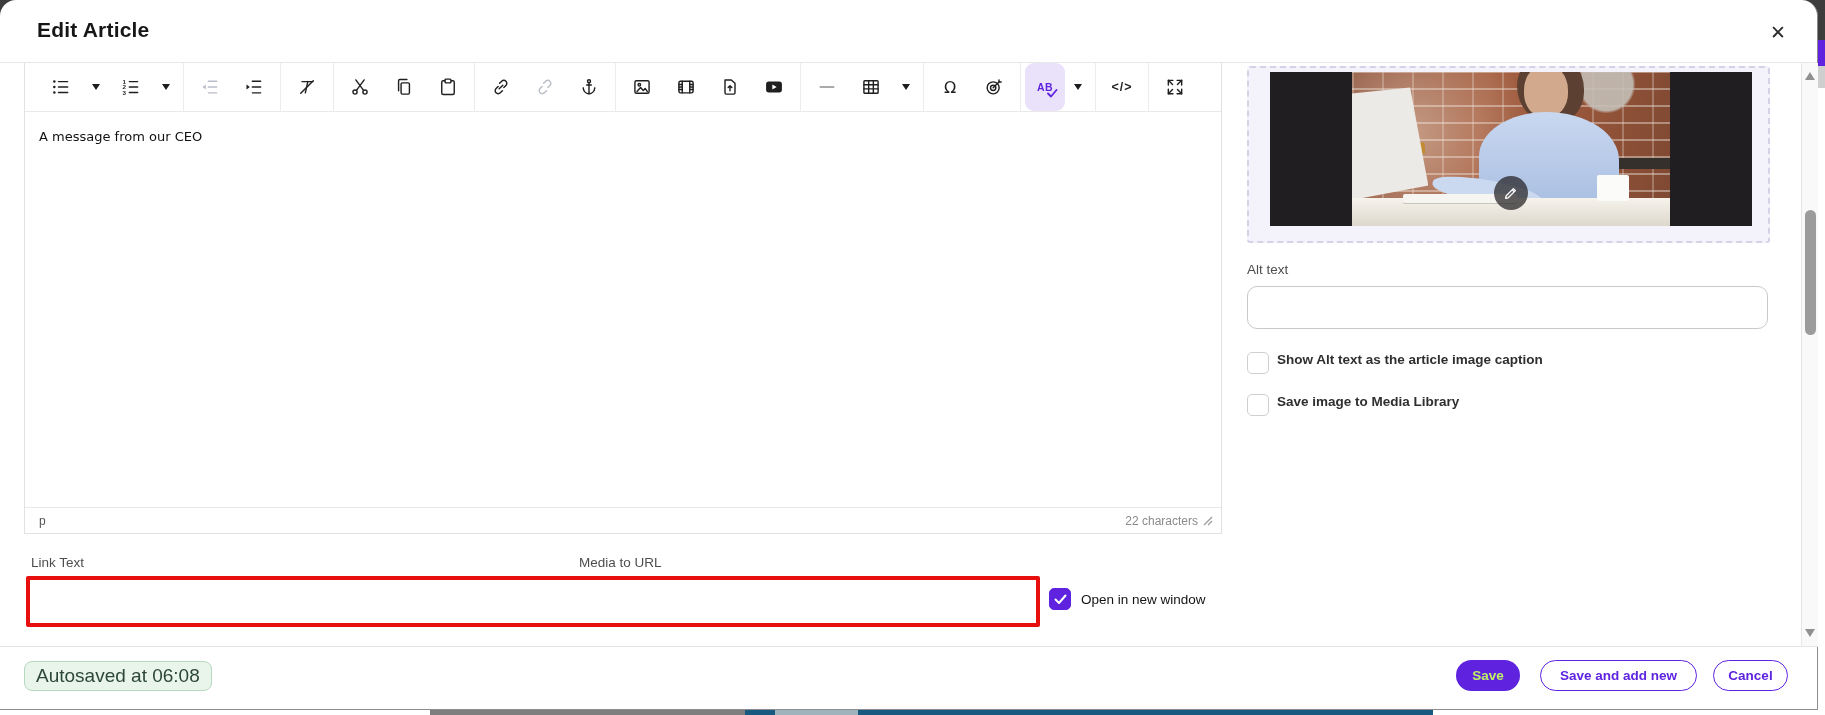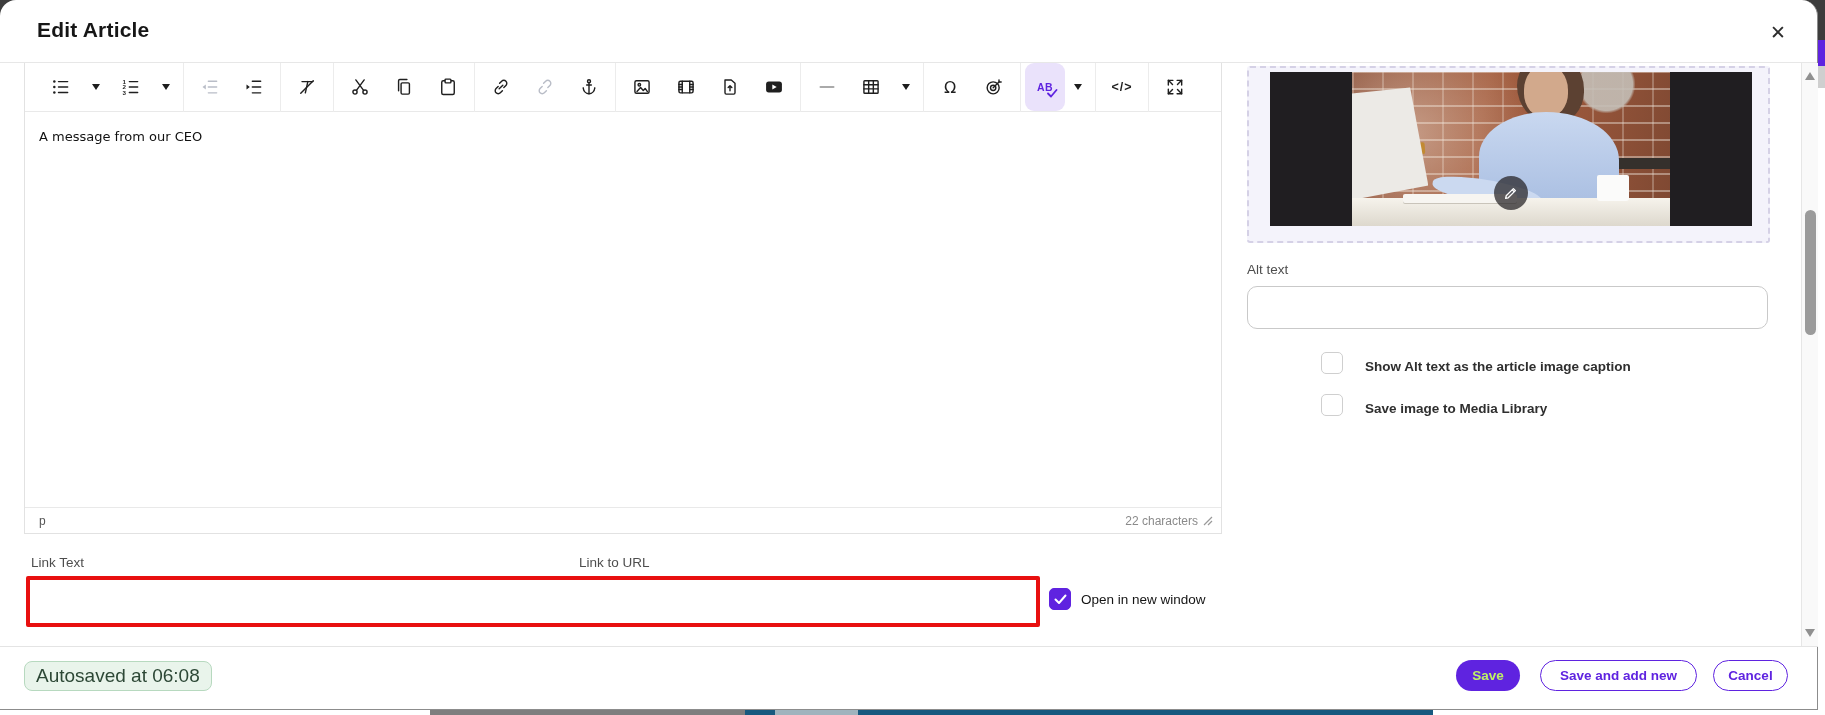--- a/index.html
+++ b/index.html
@@ -88,21 +88,21 @@
   .ph-shirt { position:absolute; left:40%; bottom:14%; width:44%; height:60%; background:linear-gradient(#c9d8f0,#aabfe2); border-radius:48% 52% 18% 18%; }
   .ph-arm { position:absolute; left:25%; bottom:15%; width:35%; height:15%; background:#cbd9f0; border-radius:40% 60% 30% 50%; transform:rotate(8deg); }
   .ph-desk { position:absolute; left:0; bottom:0; width:100%; height:18%; background:linear-gradient(#f6f3ec,#ddd8cd); }
   .ph-keyboard { position:absolute; left:16%; bottom:15%; width:36%; height:6%; background:#f7f5f1; border-radius:2px; box-shadow:0 1px 0 #c9c4ba; }
   .ph-mug { position:absolute; right:13%; bottom:16%; width:10%; height:17%; background:#fbfbfa; border-radius:2px 2px 3px 3px; }
   .img-edit { position:absolute; left:224px; top:104px; width:34px; height:34px; border-radius:50%;
     background:rgba(35,32,34,.72); border:none; cursor:pointer; display:flex; align-items:center; justify-content:center; }
 
   .alt-input { position:absolute; left:1247px; top:286px; width:521px; height:43px;
     border:1px solid #c9c9c9; border-radius:10px; font-size:14px; padding:0 14px; outline:none; }
-  .cb-row { position:absolute; left:1321px; display:flex; align-items:flex-end; gap:22px; }
+  .cb-row { position:absolute; left:1247px; display:flex; align-items:flex-start; gap:8px; }
   .cb-row .cbx { position:static; }
   .cb-row .lbl { font-size:13.5px; font-weight:600; color:#2f2f2f; }
 
   
   .footer-divider { position:absolute; left:0; top:646px; width:1818px; height:1px; background:#e4e4e4; }
   .badge { position:absolute; left:24px; top:661px; height:30px; padding:0 11px; background:#e9f4eb;
     border:1px solid #b7d9bf; border-radius:8px; display:flex; align-items:center; font-size:19px; color:#2d4836; }
   .btn { position:absolute; top:660px; height:31px; border-radius:16px; font-size:13.5px; font-weight:600;
     cursor:pointer; font-family:"Liberation Sans",sans-serif; display:flex; align-items:center; justify-content:center; }
   .btn.primary { background:var(--accent,#5f23e0); color:#bef264; border:none; }
@@ -354,21 +354,21 @@
         <span class="count-wrap">
           <span class="count">22 characters</span>
           <svg width="10" height="10" viewBox="0 0 10 10">
             <path d="M9 1L1 9M9 5L5 9" stroke="#9a9a9a" stroke-width="1.2" fill="none"></path>
           </svg>
         </span>
       </div>
     </div>
 
     <span class="fld-label" style="left:31px; top:555px;">Link Text</span>
-    <span class="fld-label" style="left:579px; top:555px;">Link to URL</span>
+    <span class="fld-label" style="left:579px; top:555px;">Media to URL</span>
     <div class="red-box"></div>
     <div class="cbx checked" id="cbx-new-window" style="left:1049px; top:588px;">
       <svg width="13" height="11" viewBox="0 0 13 11">
         <path d="M1.5 5.5l3.5 3.5L11.5 1.5" stroke="#fff" stroke-width="2" fill="none" stroke-linecap="round" stroke-linejoin="round"></path>
       </svg>
     </div>
     <span class="cbx-label abs" style="left:1081px; top:592px;">Open in new window</span>
 
     <div class="img-zone">
       <div class="img-frame">

